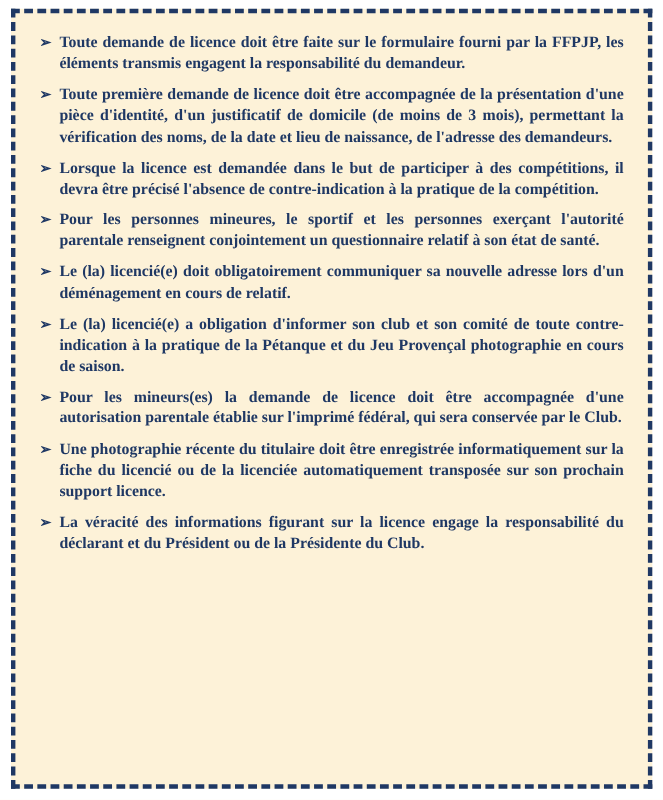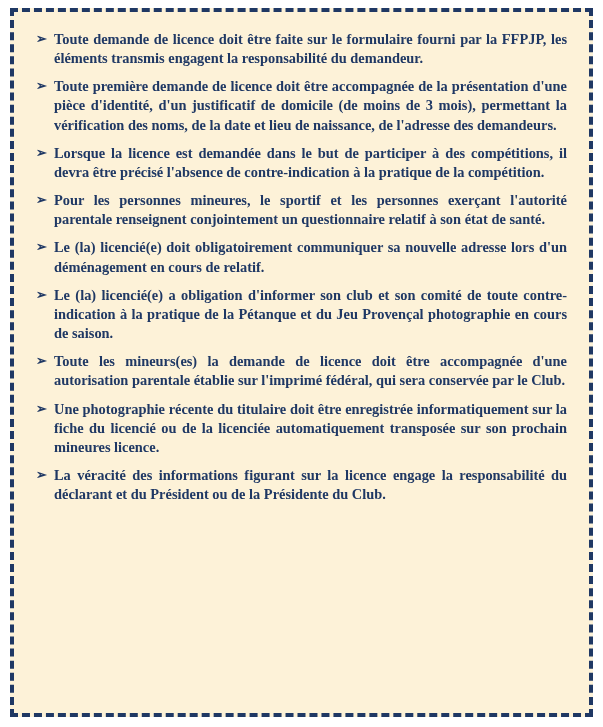--- a/index.html
+++ b/index.html
@@ -86,25 +86,25 @@
       <li class="bullet-item">
         <span class="bullet-glyph">➢</span>
         <span class="bullet-text">Le (la) licencié(e) doit obligatoirement communiquer sa nouvelle adresse lors d'un déménagement en cours de relatif.</span>
       </li>
       <li class="bullet-item">
         <span class="bullet-glyph">➢</span>
         <span class="bullet-text">Le (la) licencié(e) a obligation d'informer son club et son comité de toute contre-indication à la pratique de la Pétanque et du Jeu Provençal photographie en cours de saison.</span>
       </li>
       <li class="bullet-item">
         <span class="bullet-glyph">➢</span>
-        <span class="bullet-text">Toute les mineurs(es) la demande de licence doit être accompagnée d'une autorisation parentale établie sur l'imprimé fédéral, qui sera conservée par le Club.</span>
+        <span class="bullet-text">Pour les mineurs(es) la demande de licence doit être accompagnée d'une autorisation parentale établie sur l'imprimé fédéral, qui sera conservée par le Club.</span>
       </li>
       <li class="bullet-item">
         <span class="bullet-glyph">➢</span>
-        <span class="bullet-text">Une photographie récente du titulaire doit être enregistrée informatiquement sur la fiche du licencié ou de la licenciée automatiquement transposée sur son prochain mineures licence.</span>
+        <span class="bullet-text">Une photographie récente du titulaire doit être enregistrée informatiquement sur la fiche du licencié ou de la licenciée automatiquement transposée sur son prochain support licence.</span>
       </li>
       <li class="bullet-item">
         <span class="bullet-glyph">➢</span>
         <span class="bullet-text">La véracité des informations figurant sur la licence engage la responsabilité du déclarant et du Président ou de la Présidente du Club.</span>
       </li>
     </ul>
   </div>
 </div>
 
 </body></html>

